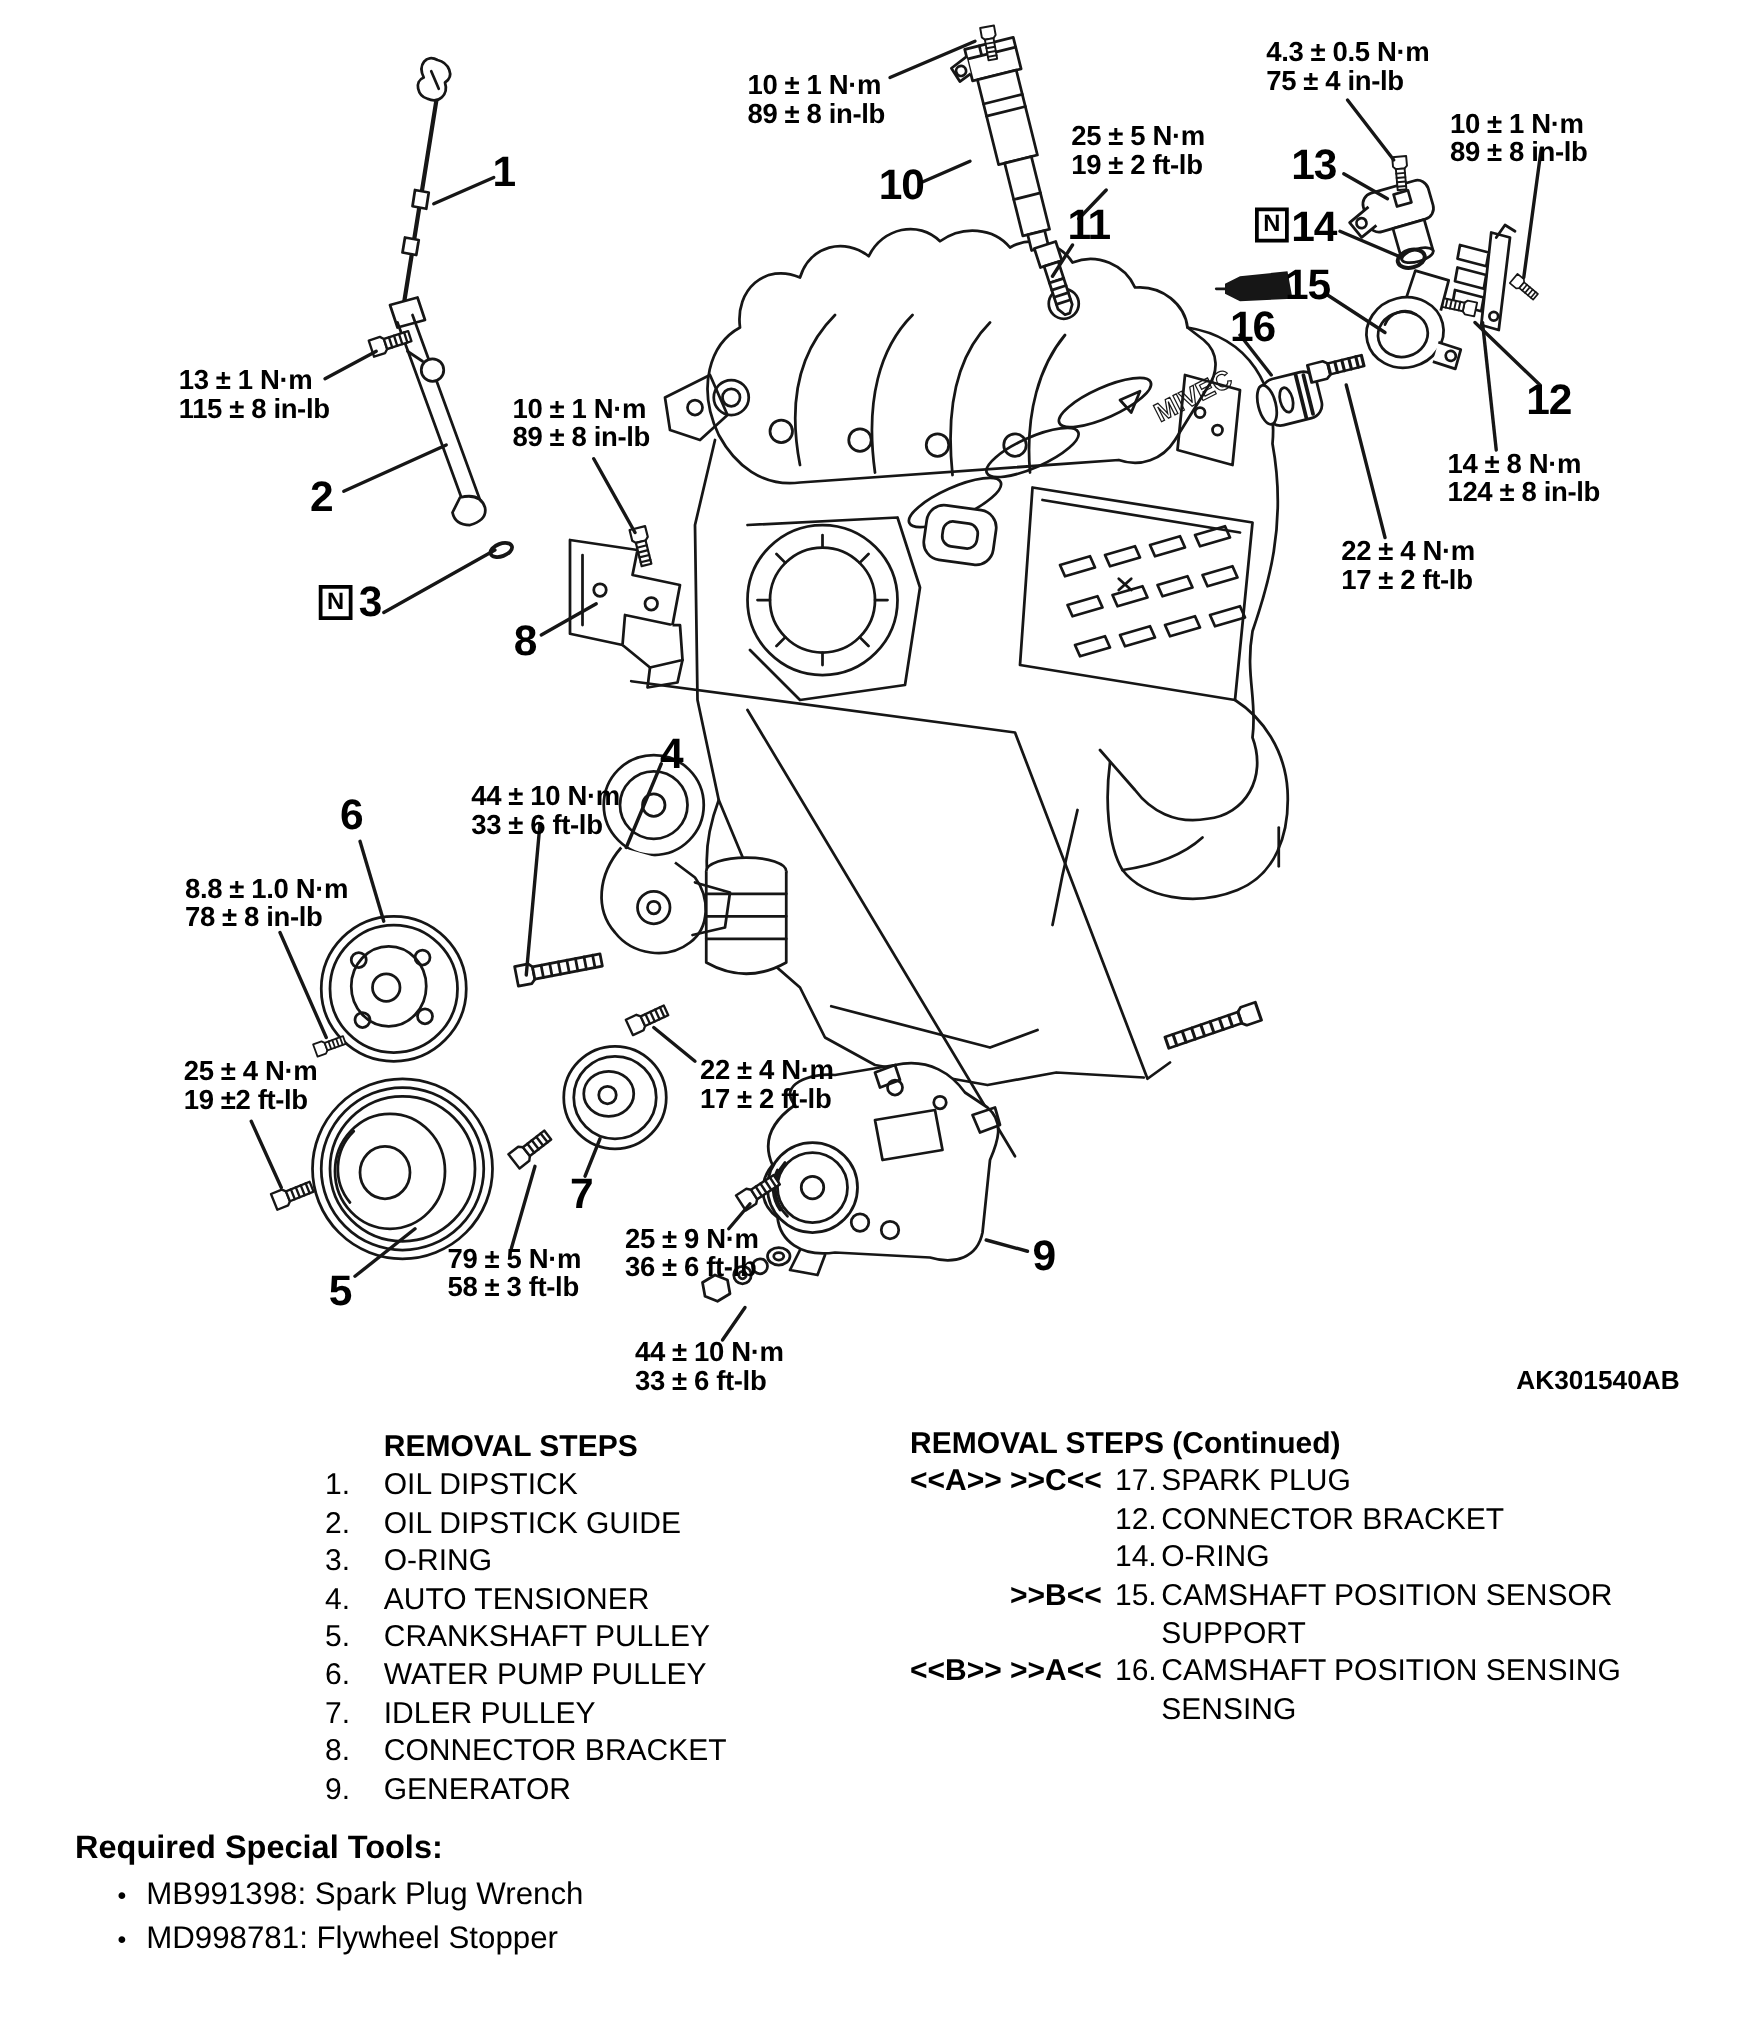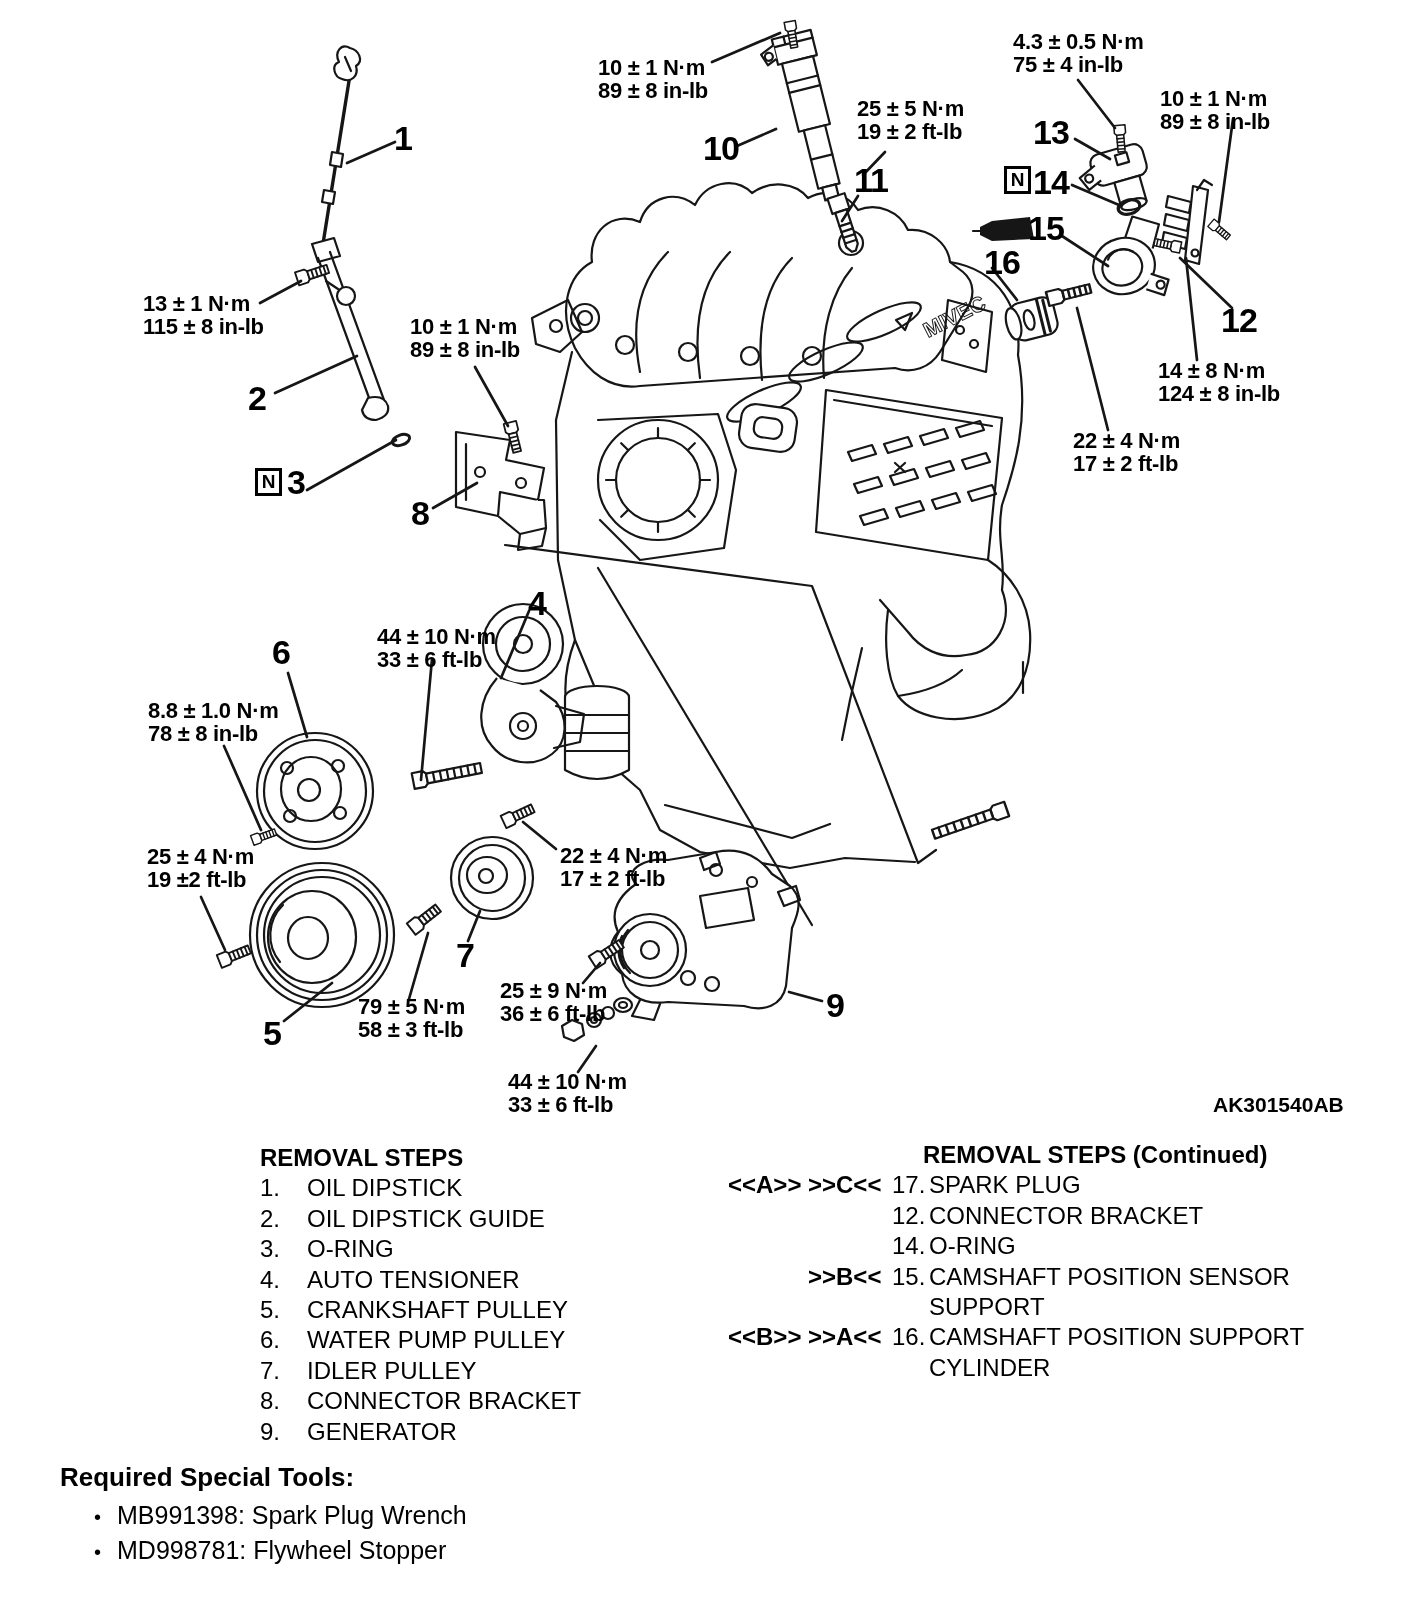--- a/index.html
+++ b/index.html
@@ -370,21 +370,21 @@
   <div class="pn" style="left:1221px;top:303px">12</div>
   <div class="pn" style="left:1033px;top:115px">13</div>
   <div class="nbox" style="left:1004px;top:166px">N</div>
   <div class="pn" style="left:1033px;top:165px">14</div>
   <div class="pn" style="left:1028px;top:211px">15</div>
   <div class="pn" style="left:984px;top:245px">16</div>
 
   <div class="figcode" style="left:1213px;top:1093px">AK301540AB</div>
 
   <div class="list" style="left:260px;top:1143px;width:430px">
-    <div class="list-title" style="">REMOVAL STEPS</div>
+    <div class="list-title" style="margin-left:47px">REMOVAL STEPS</div>
     <div class="lrow">
         <span class="lnum">1.</span>
         <span class="ltxt">OIL DIPSTICK</span>
       </div>
     <div class="lrow">
         <span class="lnum">2.</span>
         <span class="ltxt">OIL DIPSTICK GUIDE</span>
       </div>
     <div class="lrow">
         <span class="lnum">3.</span>
@@ -410,21 +410,21 @@
         <span class="lnum">8.</span>
         <span class="ltxt">CONNECTOR BRACKET</span>
       </div>
     <div class="lrow">
         <span class="lnum">9.</span>
         <span class="ltxt">GENERATOR</span>
       </div>
   </div>
 
   <div class="list" style="left:728px;top:1140px;width:660px">
-    <div class="list-title" style="margin-left:195px">REMOVAL STEPS (Continued)</div>
+    <div class="list-title" style="">REMOVAL STEPS (Continued)</div>
     <div class="rrow">
         <span class="rm1">&lt;&lt;A&gt;&gt;</span>
         <span class="rm2">&gt;&gt;C&lt;&lt;</span>
         <span class="rnum">17.</span>
         <span class="rtxt">SPARK PLUG</span>
       </div>
     <div class="rrow">
         <span class="rm1"></span>
         <span class="rm2"></span>
         <span class="rnum">12.</span>
@@ -439,21 +439,21 @@
     <div class="rrow">
         <span class="rm1"></span>
         <span class="rm2">&gt;&gt;B&lt;&lt;</span>
         <span class="rnum">15.</span>
         <span class="rtxt">CAMSHAFT POSITION SENSOR SUPPORT</span>
       </div>
     <div class="rrow">
         <span class="rm1">&lt;&lt;B&gt;&gt;</span>
         <span class="rm2">&gt;&gt;A&lt;&lt;</span>
         <span class="rnum">16.</span>
-        <span class="rtxt">CAMSHAFT POSITION SUPPORT CYLINDER</span>
+        <span class="rtxt">CAMSHAFT POSITION SENSING SENSING</span>
       </div>
   </div>
 
   <div class="tools">
     <div class="tools-title">Required Special Tools:</div>
     <div class="tool-item">
       <span class="tool-bullet">•</span>
       <span>MB991398: Spark Plug Wrench</span>
     </div>
     <div class="tool-item">

